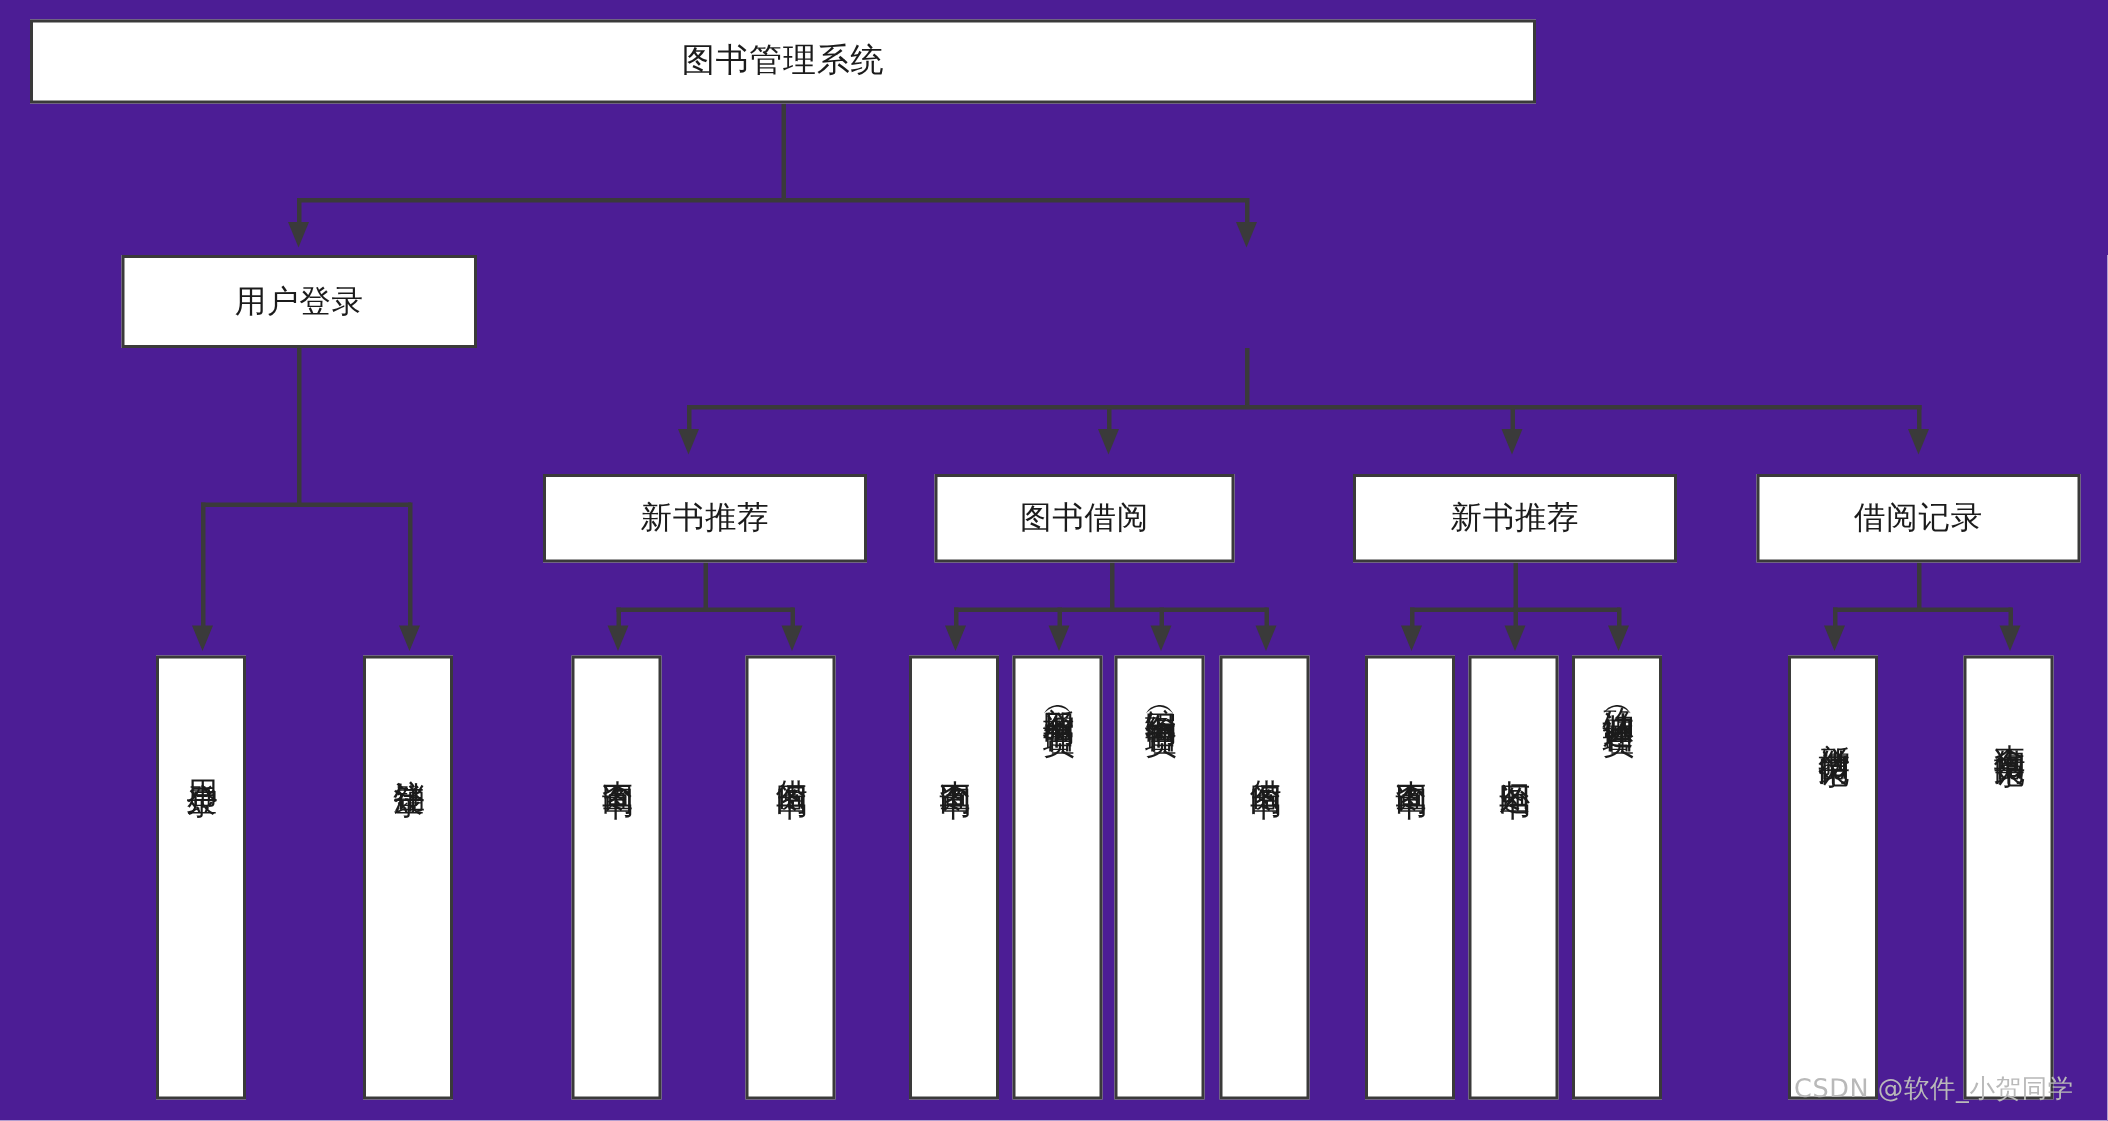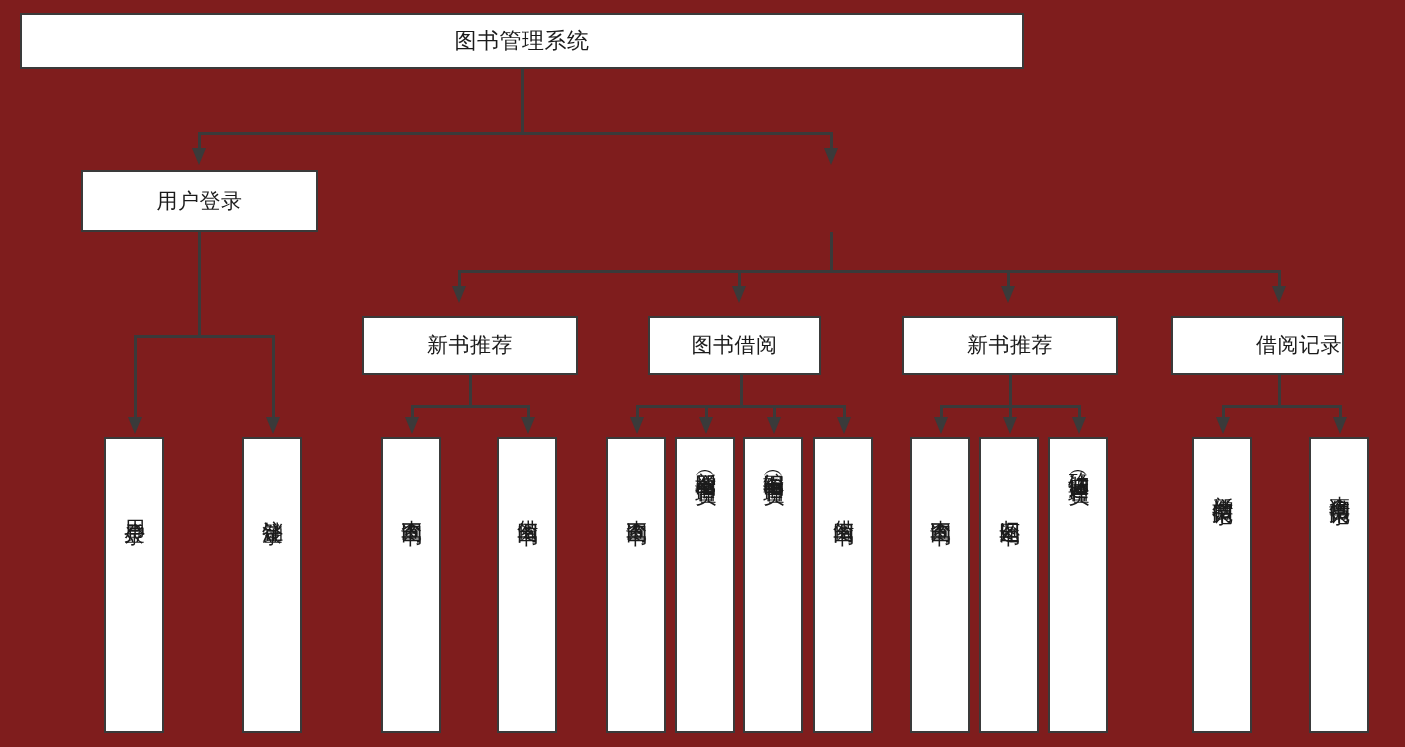--- a/index.html
+++ b/index.html
@@ -8,21 +8,21 @@
     padding: 0;
     background: #ffffff;
   }
   body {
     font-family: "DejaVu Sans", "Liberation Sans", sans-serif;
   }
   #canvas {
     position: relative;
     width: 1405px;
     height: 747px;
-    background: #7f1d1d;
+    background: #4c1d95;
     overflow: hidden;
   }
   
   .node {
     position: absolute;
     box-sizing: border-box;
     background: #ffffff;
     border: 2.5px solid #3a3a3a;
     display: flex;
     align-items: center;
@@ -121,27 +121,27 @@
   <div class="edge v" style="left:738px; top:270px; height:18px;"></div>
   <div class="arrow" style="left:732px; top:286px;"></div>
   <div class="edge v" style="left:1007px; top:270px; height:18px;"></div>
   <div class="arrow" style="left:1001px; top:286px;"></div>
   <div class="edge v" style="left:1278px; top:270px; height:18px;"></div>
   <div class="arrow" style="left:1272px; top:286px;"></div>
 
   <div class="node horizontal" style="left:362px; top:316px; width:216px; height:59px;">
     <span class="label">新书推荐</span>
   </div>
-  <div class="node horizontal" style="left:648px; top:316px; width:173px; height:59px;">
+  <div class="node horizontal" style="left:623px; top:316px; width:200px; height:59px;">
     <span class="label">图书借阅</span>
   </div>
   <div class="node horizontal" style="left:902px; top:316px; width:216px; height:59px;">
     <span class="label">新书推荐</span>
   </div>
-  <div class="node horizontal" style="left:1171px; top:316px; width:173px; height:59px;justify-content:flex-end;">
+  <div class="node horizontal" style="left:1171px; top:316px; width:216px; height:59px;">
     <span class="label">借阅记录</span>
   </div>
 
   <div class="edge v" style="left:469px; top:375px; height:32px;"></div>
   <div class="edge h" style="left:411px; top:405px; width:118px;"></div>
   <div class="edge v" style="left:411px; top:405px; height:14px;"></div>
   <div class="arrow" style="left:405px; top:417px;"></div>
   <div class="edge v" style="left:527px; top:405px; height:14px;"></div>
   <div class="arrow" style="left:521px; top:417px;"></div>
 
@@ -209,14 +209,15 @@
     <span class="label">确认归还（管理员）</span>
   </div>
 
   <div class="node vertical pad-top-lg" style="left:1192px; top:437px; width:60px; height:296px;">
     <span class="label">新增借阅记录</span>
   </div>
   <div class="node vertical pad-top-lg" style="left:1309px; top:437px; width:60px; height:296px;">
     <span class="label">查询借阅记录</span>
   </div>
 
+  <div id="watermark" style="left:1196px; top:714px;">CSDN @软件_小贺同学</div>
 
 </div>
 
 </body></html>

